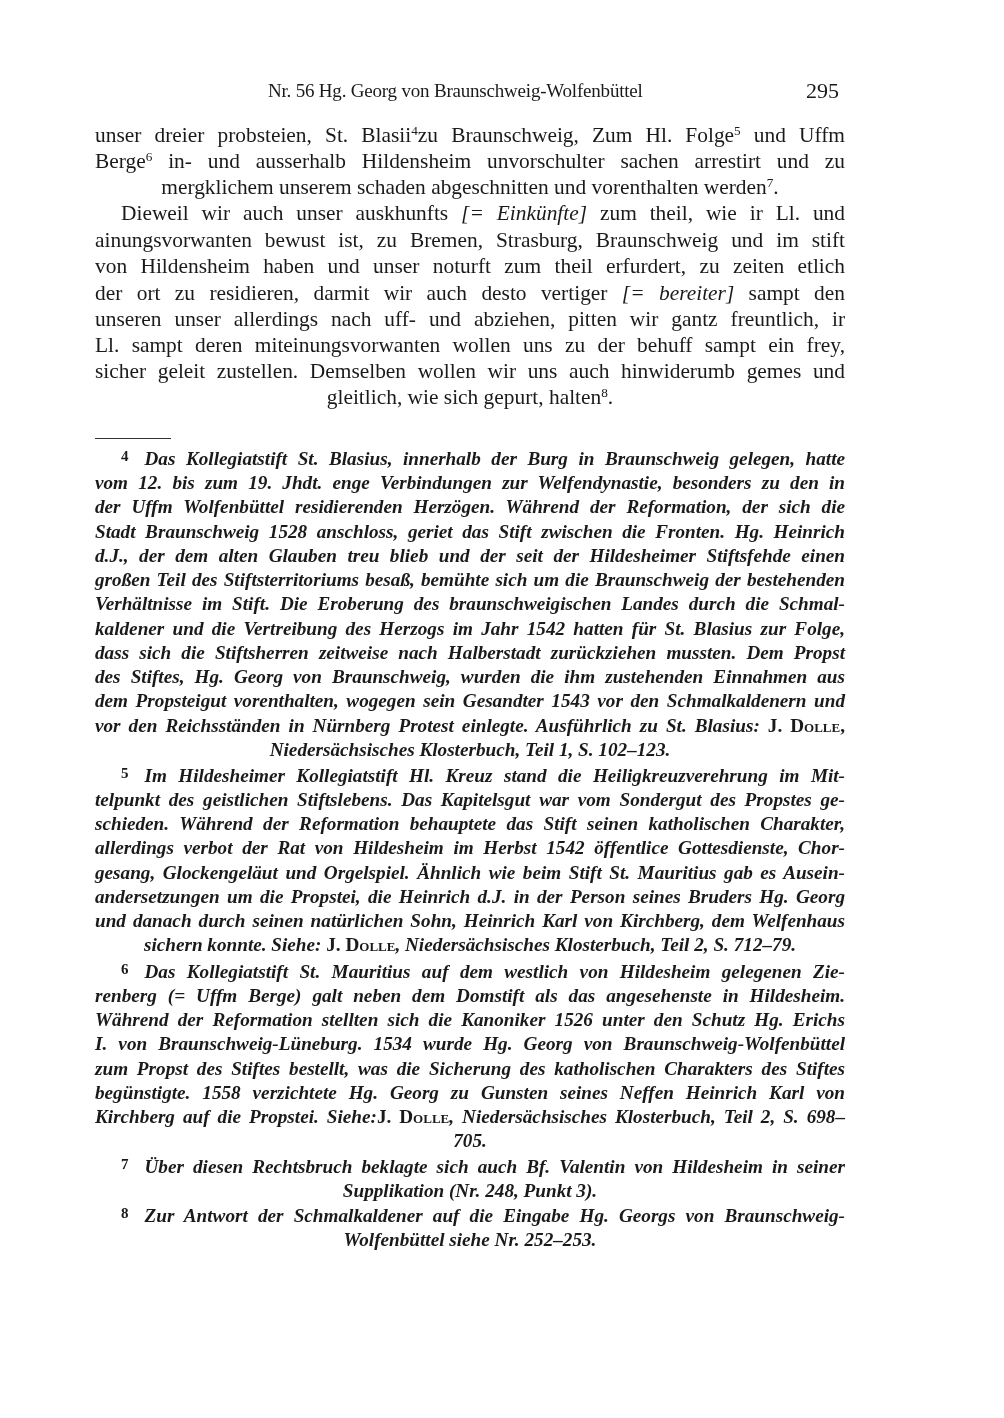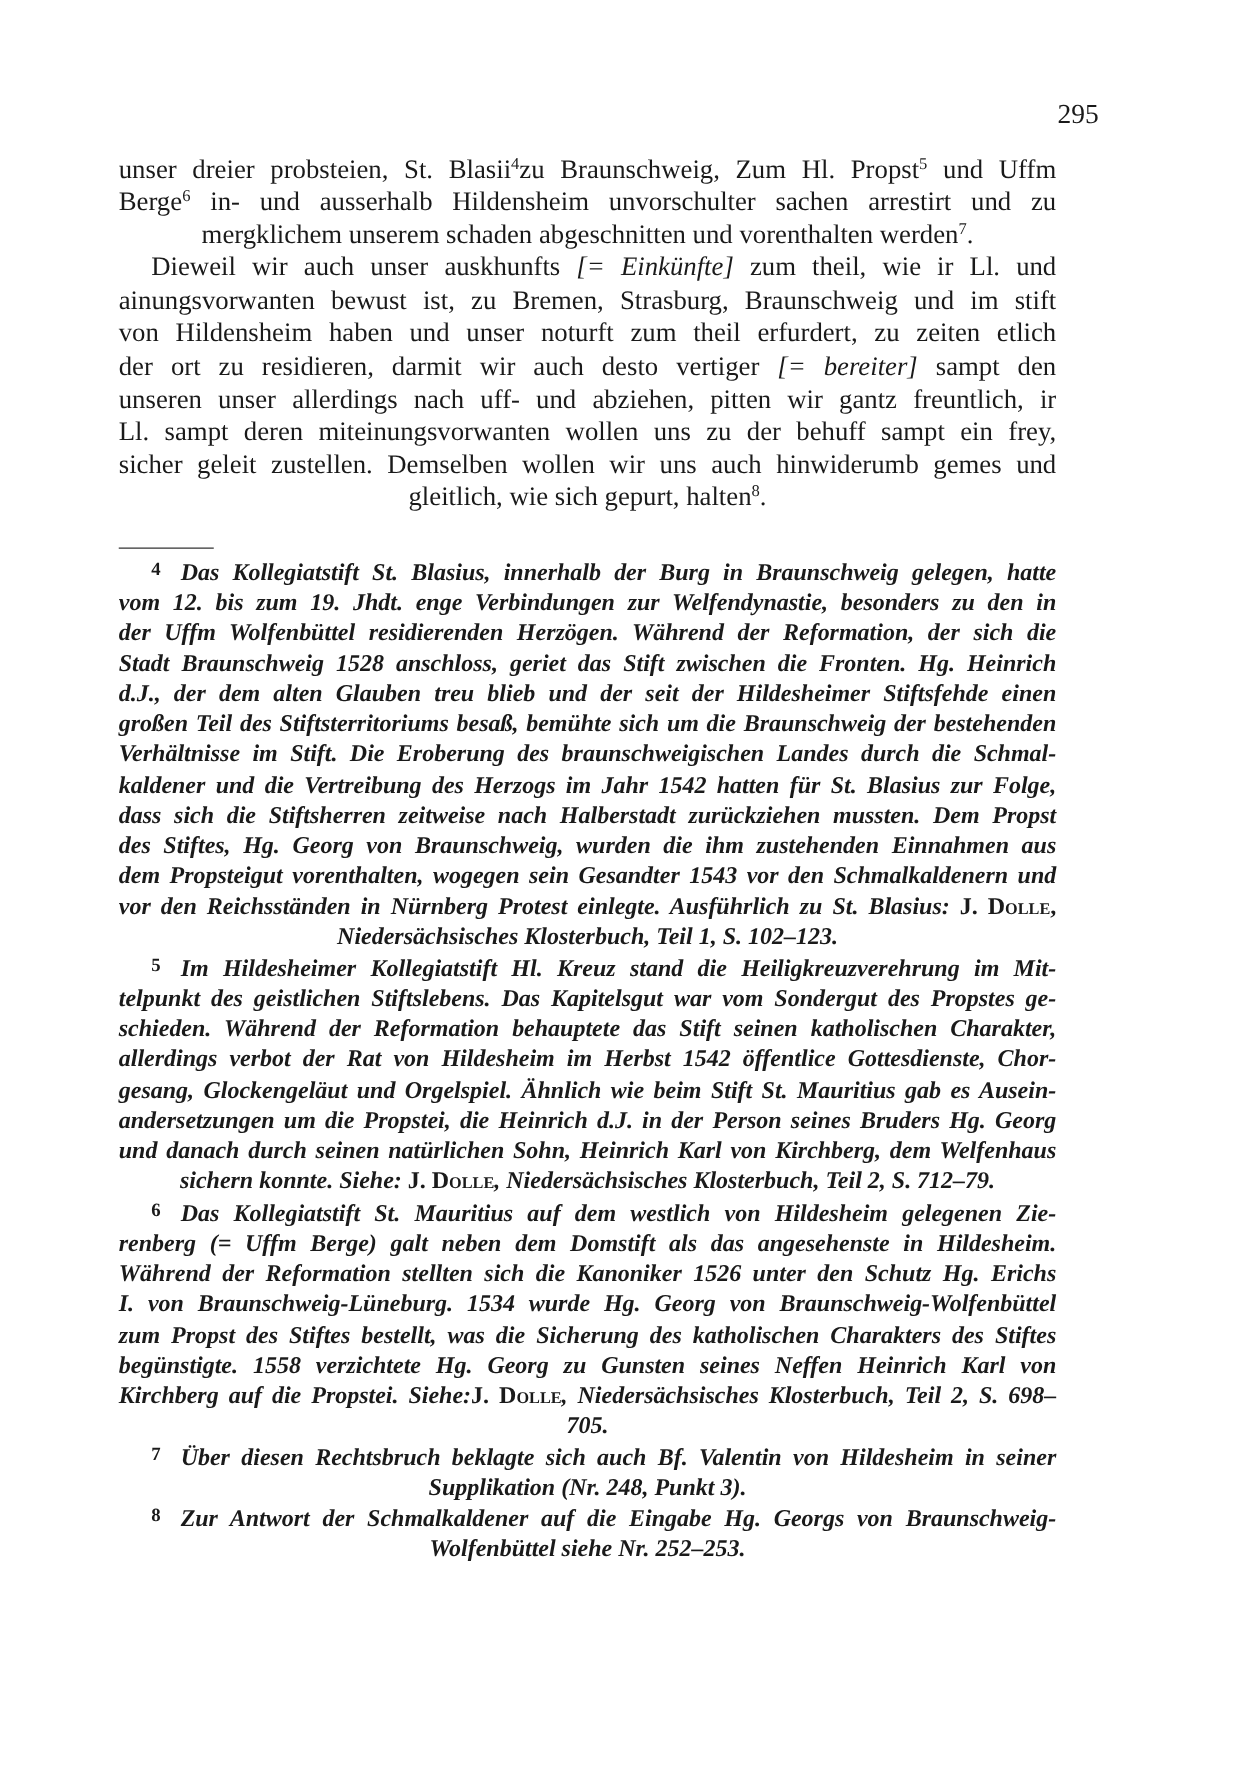--- a/index.html
+++ b/index.html
@@ -1,43 +1,44 @@
 <!DOCTYPE html>
 <html><head>
 <meta charset="utf-8">
 <style>
   html, body { margin: 0; padding: 0; background: #ffffff; }
   body { width: 1004px; height: 1418px; position: relative; overflow: hidden;
          font-family: "Liberation Serif", "DejaVu Serif", serif; color: #1a1a1a; }
   .page { position: absolute; left: 0; top: 0; width: 1004px; height: 1418px; }
   .header-title { position: absolute; top: 80px; left: 268px; font-size: 19px; letter-spacing: -0.2px; white-space: nowrap; }
-  .page-number { position: absolute; top: 78px; left: 846px; font-size: 22px; white-space: nowrap; text-align: center; }
+  .page-number { position: absolute; top: 78px; left: 806px; font-size: 22px; white-space: nowrap; text-align: center; }
   .line { position: absolute; left: 95px; width: 750px; white-space: nowrap; text-align: center; }
   .body-line { font-size: 21.4px; height: 27px; line-height: 27px; }
   .fn-line { font-size: 19.2px; height: 24px; line-height: 24px; font-style: italic; font-weight: bold; }
   .justify { text-align: justify; text-align-last: justify; }
   .indent { padding-left: 26px; width: 724px; }
   .fn-indent { padding-left: 26px; width: 724px; }
   sup { font-size: 0.62em; vertical-align: 0; position: relative; top: -0.5em; line-height: 0; font-style: normal; }
   .fnnum { font-style: normal; font-size: 15px; position: relative; top: -4px; margin-right: 16px; margin-left: 0; }
   .rule { position: absolute; left: 95px; top: 438px; width: 76px; height: 1px; background: #333; }
   .roman { font-style: normal; }
   .sc { font-variant: small-caps; font-style: normal; }
   .it { font-style: italic; margin-top: 40px; }
 </style>
 </head>
 <body>
 
 <div class="page">
 
+  <div class="header-title">Nr. 56 Hg. Georg von Braunschweig-Wolfenbüttel</div>
   <div class="page-number">295</div>
 
   <div>
     <div class="line body-line justify" style="top:122px">
-      <span>unser dreier probsteien, St. Blasii</span><sup>4</sup><span>zu Braunschweig, Zum Hl. Propst</span><sup>5</sup><span> und Uffm</span>
+      <span>unser dreier probsteien, St. Blasii</span><sup>4</sup><span>zu Braunschweig, Zum Hl. Folge</span><sup>5</sup><span> und Uffm</span>
     </div>
     <div class="line body-line justify" style="top:148px">
       <span>Berge</span><sup>6</sup><span> in- und ausserhalb Hildensheim unvorschulter sachen arrestirt und zu</span>
     </div>
     <div class="line body-line" style="top:174px">
       <span>mergklichem unserem schaden abgeschnitten und vorenthalten werden</span><sup>7</sup><span>.</span>
     </div>
     <div class="line body-line justify indent" style="top:200px">
       <span>Dieweil wir auch unser auskhunfts </span><span class="it">[= Einkünfte]</span><span> zum theil, wie ir Ll. und</span>
     </div>

